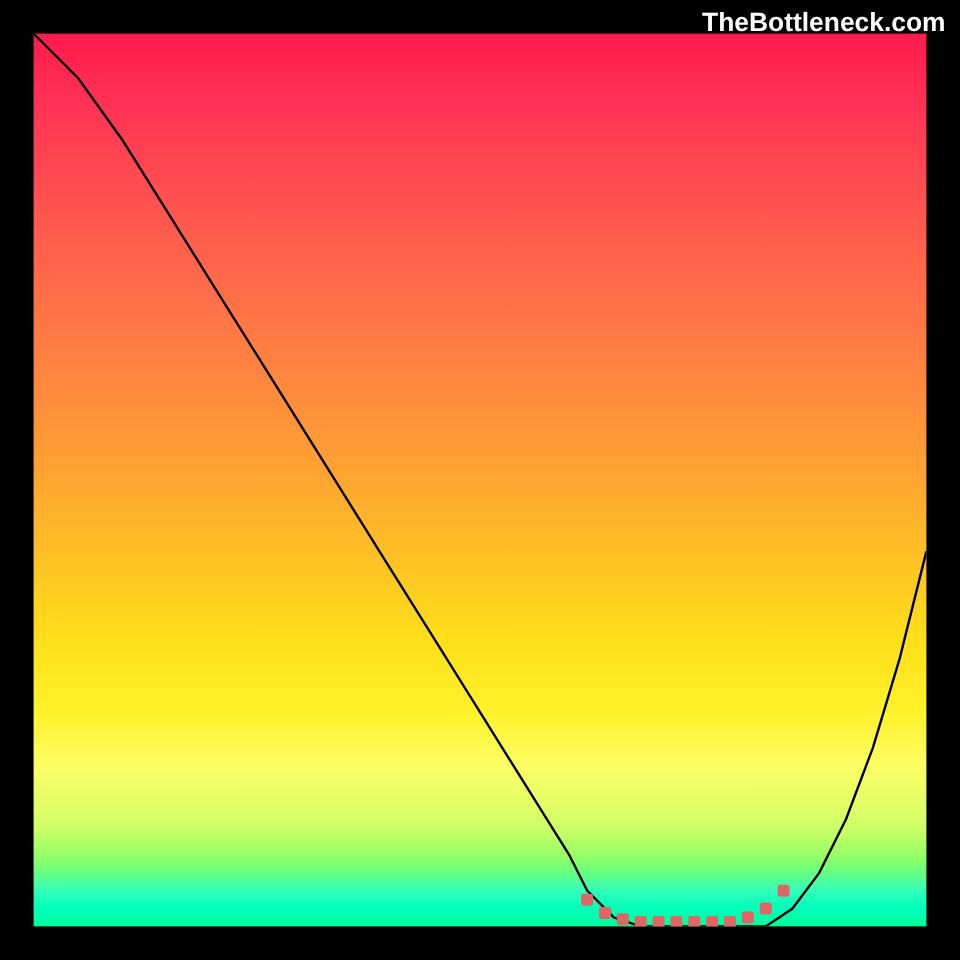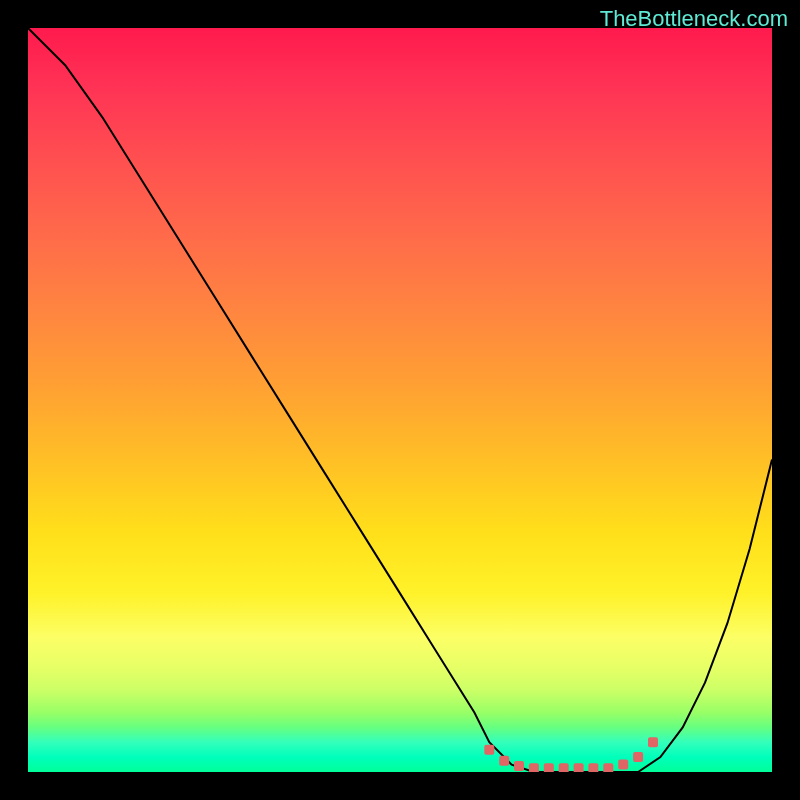--- a/index.html
+++ b/index.html
@@ -7,23 +7,23 @@
     width: 800px;
     height: 800px;
     background: #000000;
     position: relative;
     font-family: Arial, sans-serif;
   }
   .watermark {
     position: absolute;
     top: 6px;
     right: 12px;
-    color: #5eead4;
+    color: #ffffff;
     font-size: 22px;
-    font-weight: normal;
+    font-weight: bold;
     z-index: 10;
   }
   .plot-area {
     position: absolute;
     left: 28px;
     top: 28px;
     width: 744px;
     height: 744px;
     background: linear-gradient(to bottom,
       #ff1a4d 0%,

